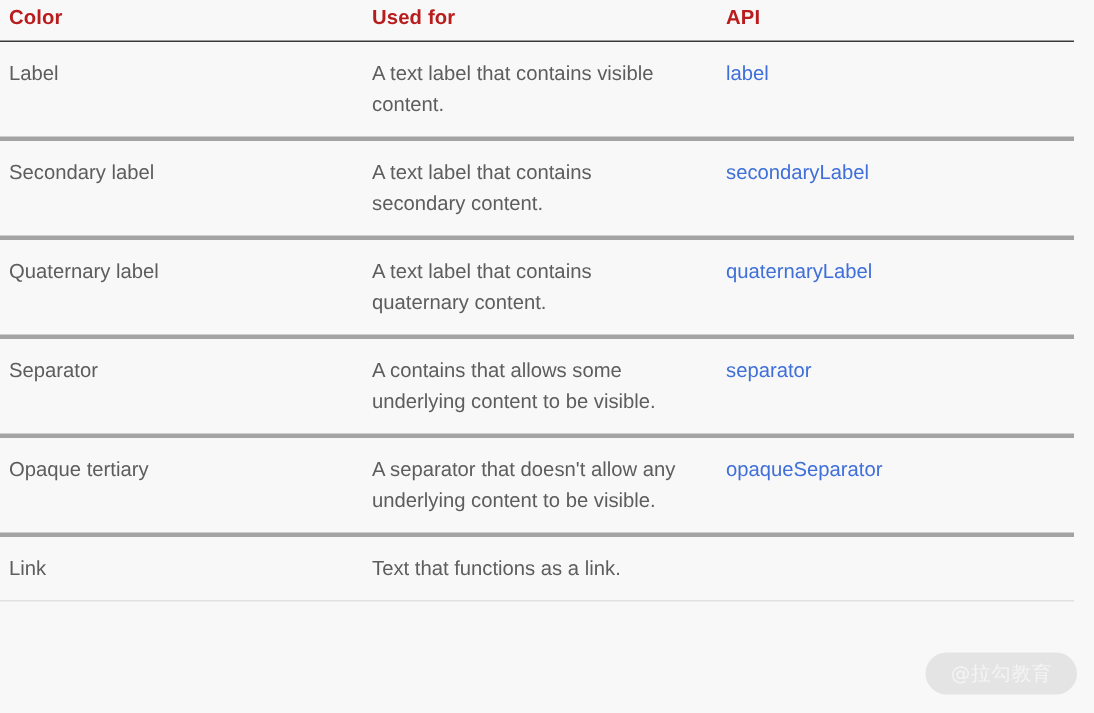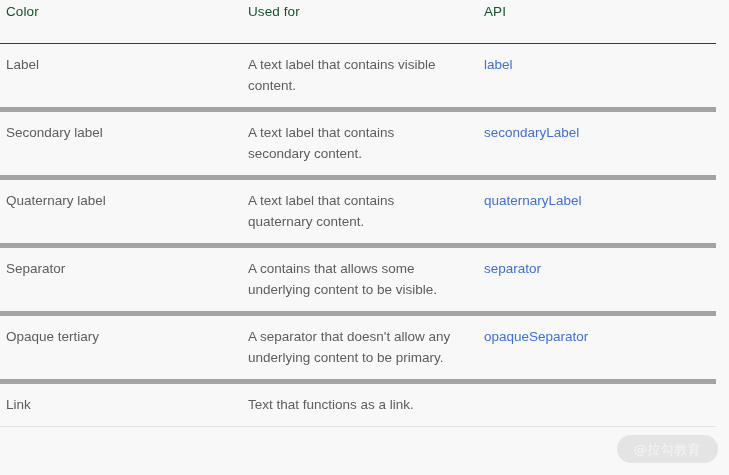--- a/index.html
+++ b/index.html
@@ -25,35 +25,35 @@
     table-layout: fixed;
   }
 
   .doc-table col.col-color { width: 242px; }
   .doc-table col.col-used  { width: 236px; }
   .doc-table col.col-api   { width: 238px; }
 
   thead th {
     text-align: left;
     font-size: 13.5px;
-    font-weight: normal;
-    color: #14532d;
-    padding: 4px 6px 24px 6px;
+    font-weight: bold;
+    color: #b91c1c;
+    padding: 4px 6px 8px 6px;
     border-bottom: 1.6px solid #3a3a3a;
     vertical-align: bottom;
     letter-spacing: 0.1px;
   }
 
   tbody td {
     font-size: 13.5px;
     color: #5d5d5d;
     padding: 10px 18px 11px 6px;
     vertical-align: top;
     line-height: 21px;
-    border-bottom: 5px solid #a3a3a3;
+    border-bottom: 3px solid #a3a3a3;
   }
 
   tbody tr:last-child td {
     border-bottom: 1px solid #e2e2e2;
   }
 
   td.cell-api {
     padding-right: 6px;
   }
 
@@ -117,21 +117,21 @@
       <td class="cell-used">A text label that contains quaternary content.</td>
       <td class="cell-api"><a class="api-link" href="#">quaternaryLabel</a></td>
     </tr>
     <tr>
       <td class="cell-color">Separator</td>
       <td class="cell-used">A contains that allows some underlying content to be visible.</td>
       <td class="cell-api"><a class="api-link" href="#">separator</a></td>
     </tr>
     <tr>
       <td class="cell-color">Opaque tertiary</td>
-      <td class="cell-used">A separator that doesn't allow any underlying content to be primary.</td>
+      <td class="cell-used">A separator that doesn't allow any underlying content to be visible.</td>
       <td class="cell-api"><a class="api-link" href="#">opaqueSeparator</a></td>
     </tr>
     <tr>
       <td class="cell-color">Link</td>
       <td class="cell-used">Text that functions as a link.</td>
       <td class="cell-api"></td>
     </tr>
   </tbody>
 </table>
 

